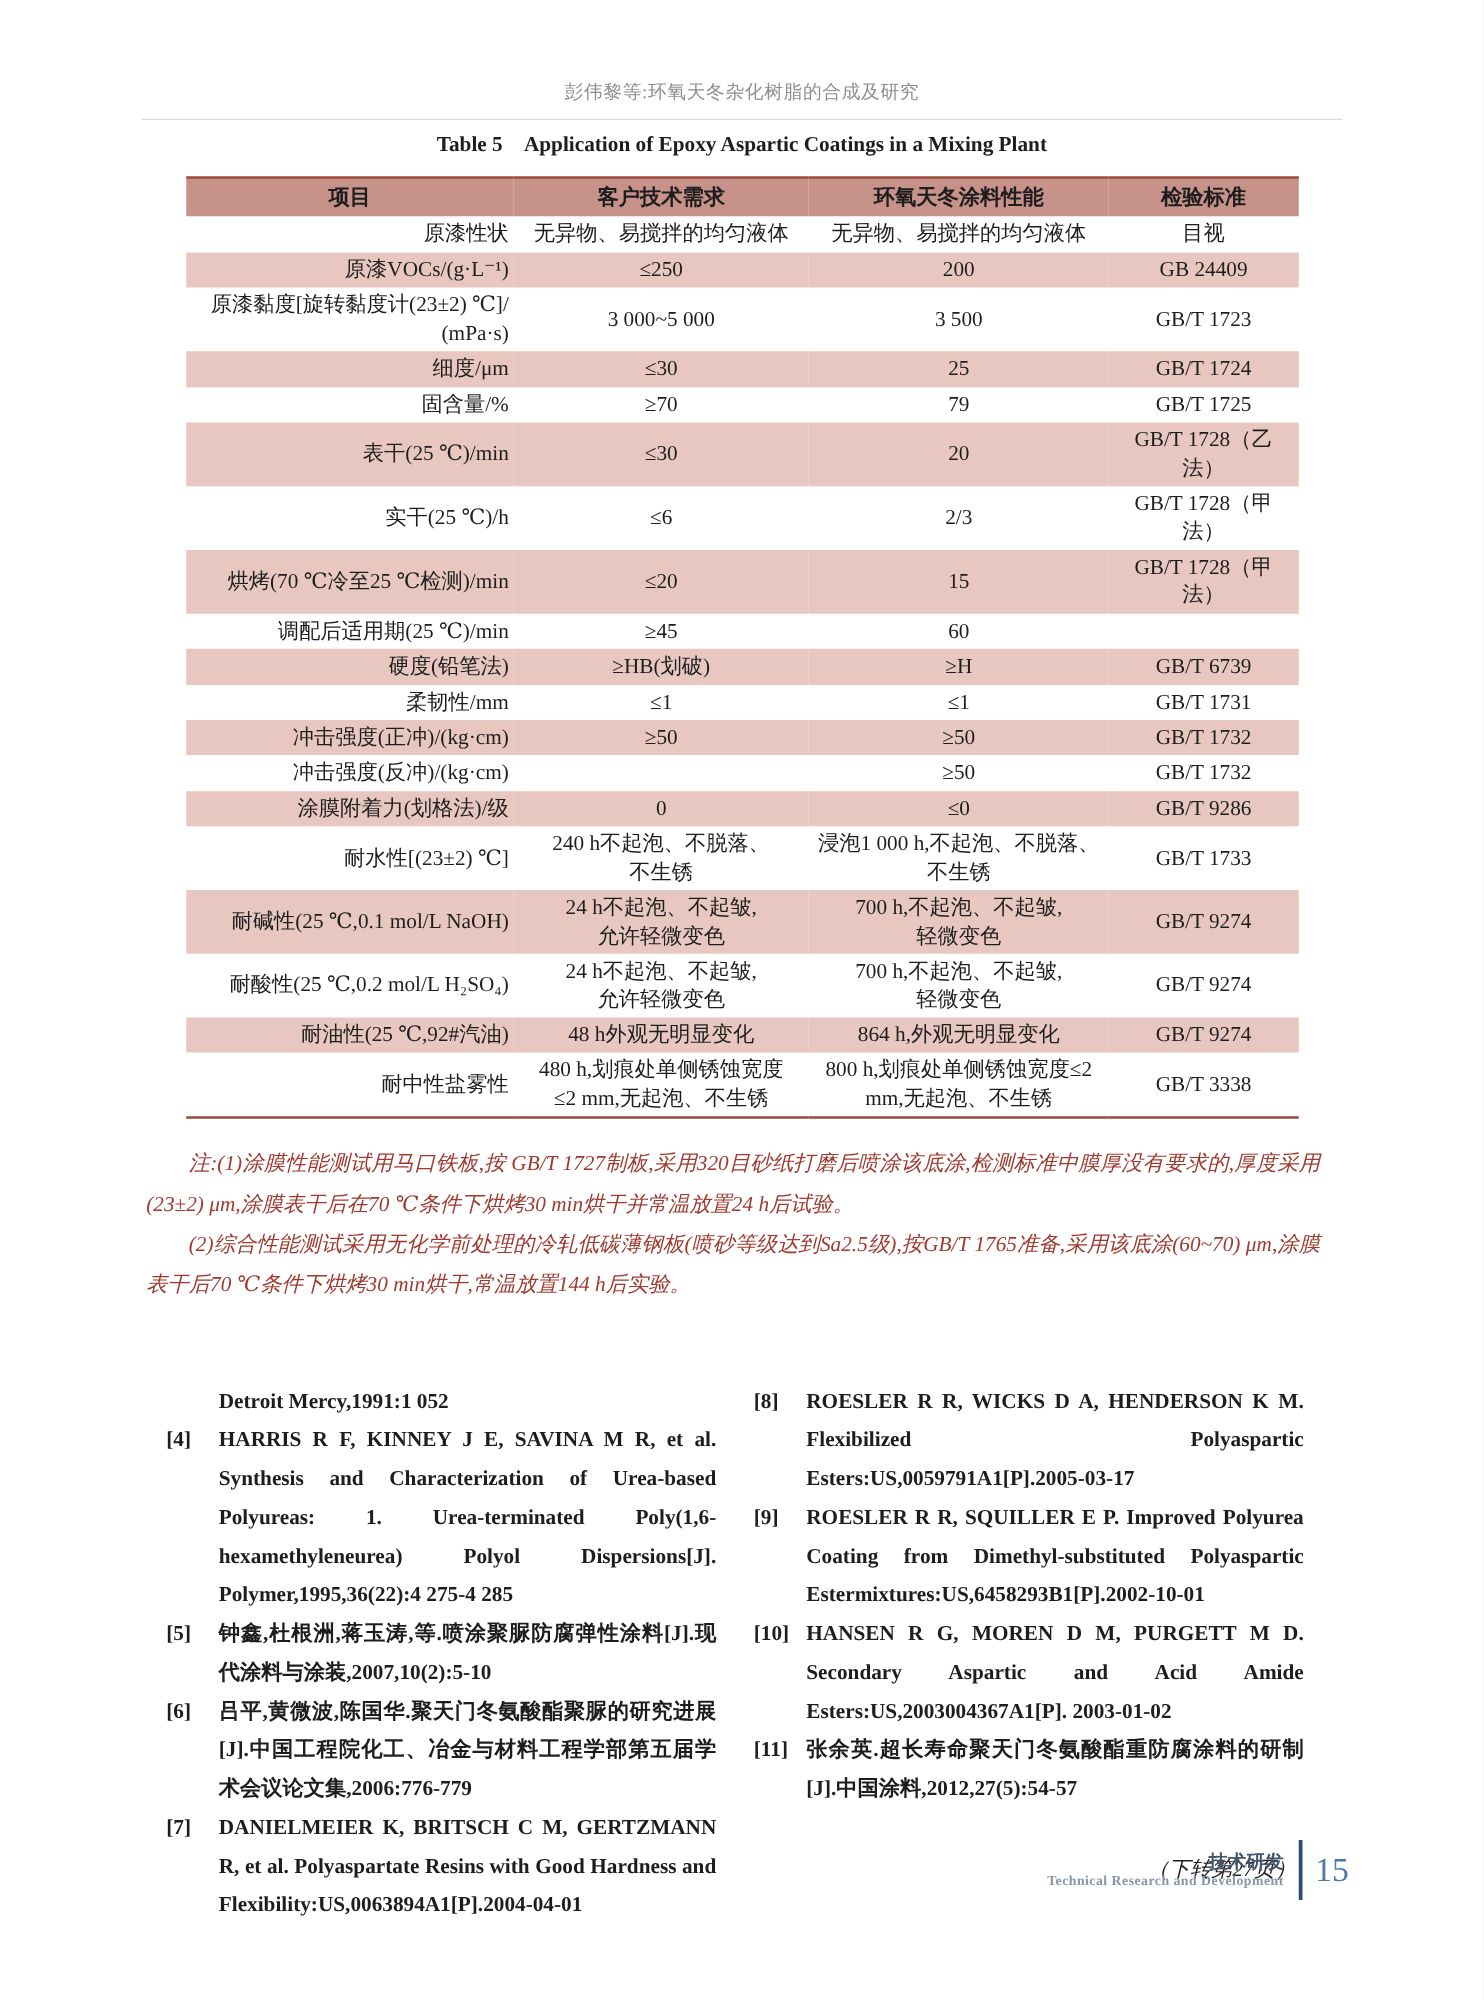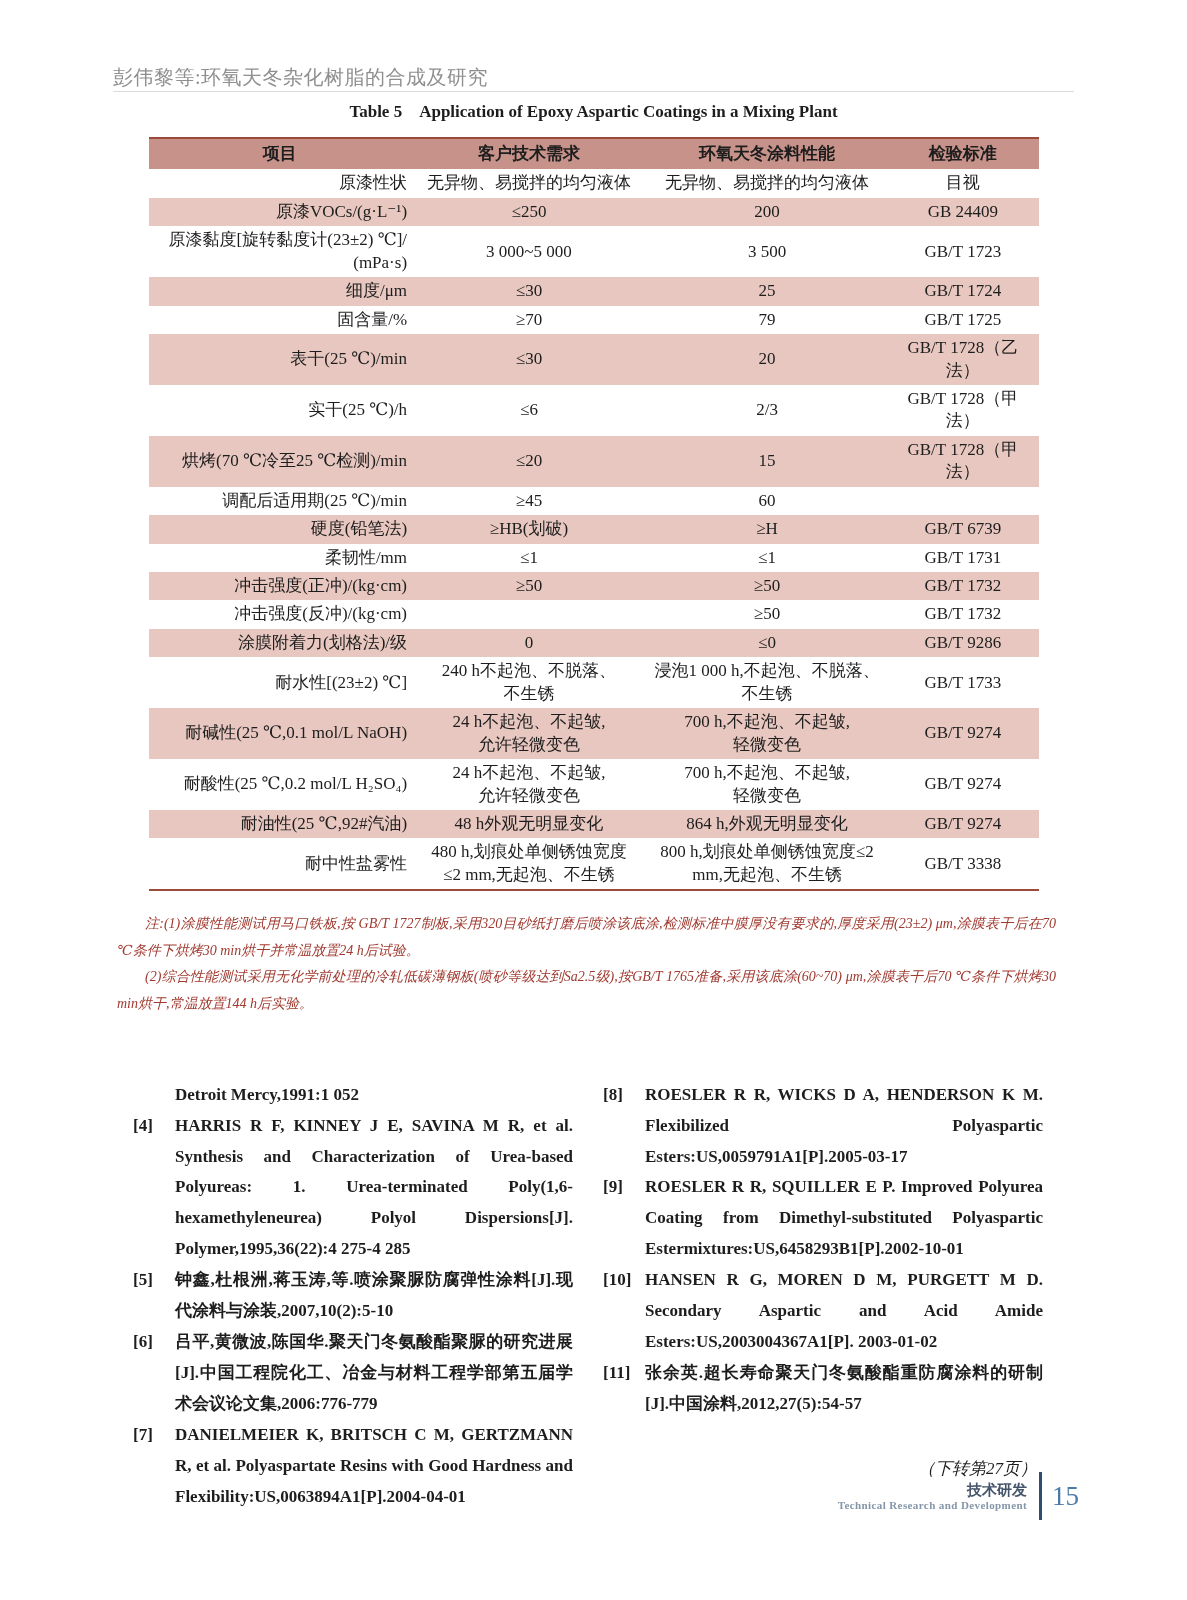--- a/index.html
+++ b/index.html
@@ -22,24 +22,25 @@
     margin:0 auto;
     background:#ffffff;
     font-family:"Liberation Serif","DejaVu Serif",serif;
     color:var(--text_black);
     overflow:hidden;
     box-sizing:border-box;
     padding:64px 113px 0 113px;
   }
   
   .running-head{
-    text-align:left;
-    font-size:20px;
+    text-align:center;
+    font-size:15px;
     color:var(--running_head_gray);
     letter-spacing:.5px;
+    padding-bottom:12px;
     border-bottom:1px solid var(--rule_gray);
   }
   
   .tbl-title-cn{
     margin-top:34px;
     text-align:center;
     font-family:"Liberation Sans","DejaVu Sans",sans-serif;
     font-weight:bold;
     font-size:19px;
   }
@@ -73,21 +74,21 @@
   table.main td.cell-item{
     text-align:right;
     padding-left:10px;
   }
   table.main tbody tr:nth-child(even){background:var(--stripe_bg);}
   
   .notes{
     margin:20px 18px 0 4px;
     color:var(--note_red);
     font-style:italic;
-    font-size:14px;
+    font-size:17px;
     line-height:1.9;
     text-align:justify;
   }
   .notes p{margin:0;text-indent:2em;}
   
   .refs{
     margin-top:62px;
     margin-left:20px;
     display:flex;
     gap:30px;

